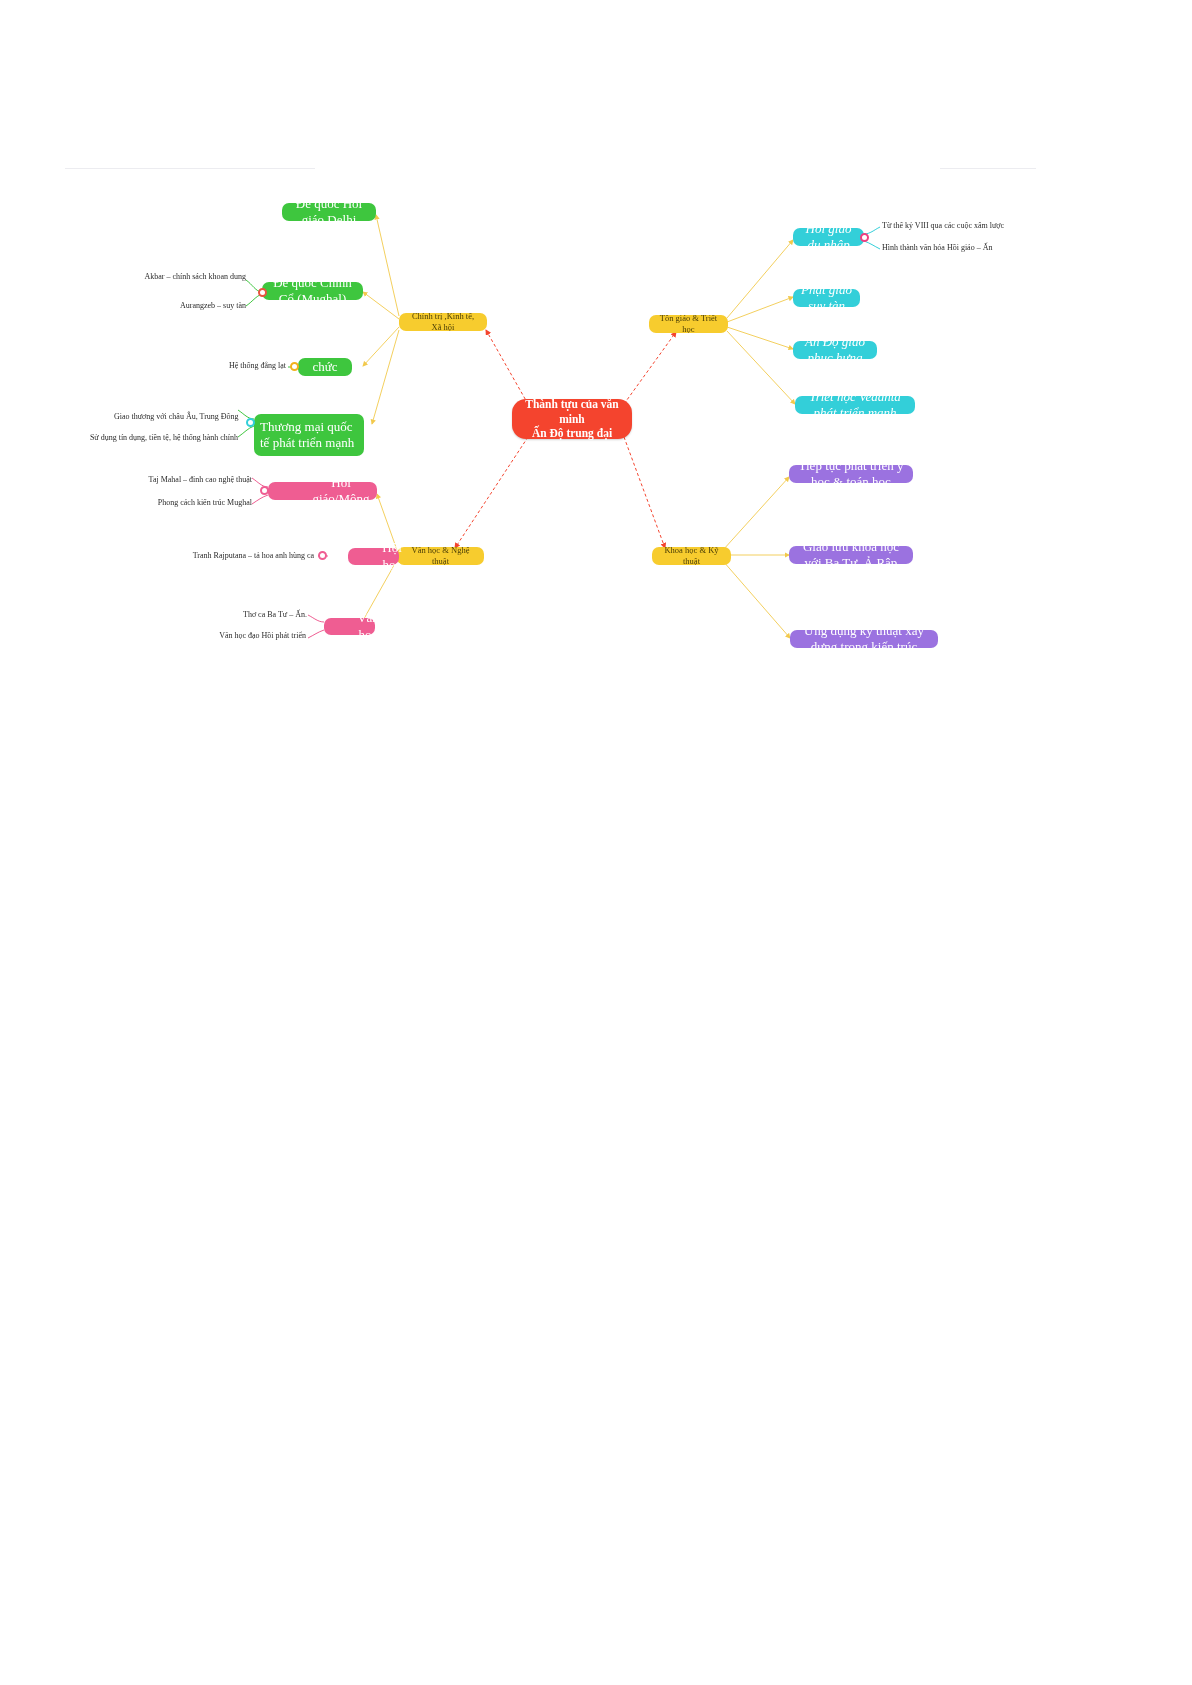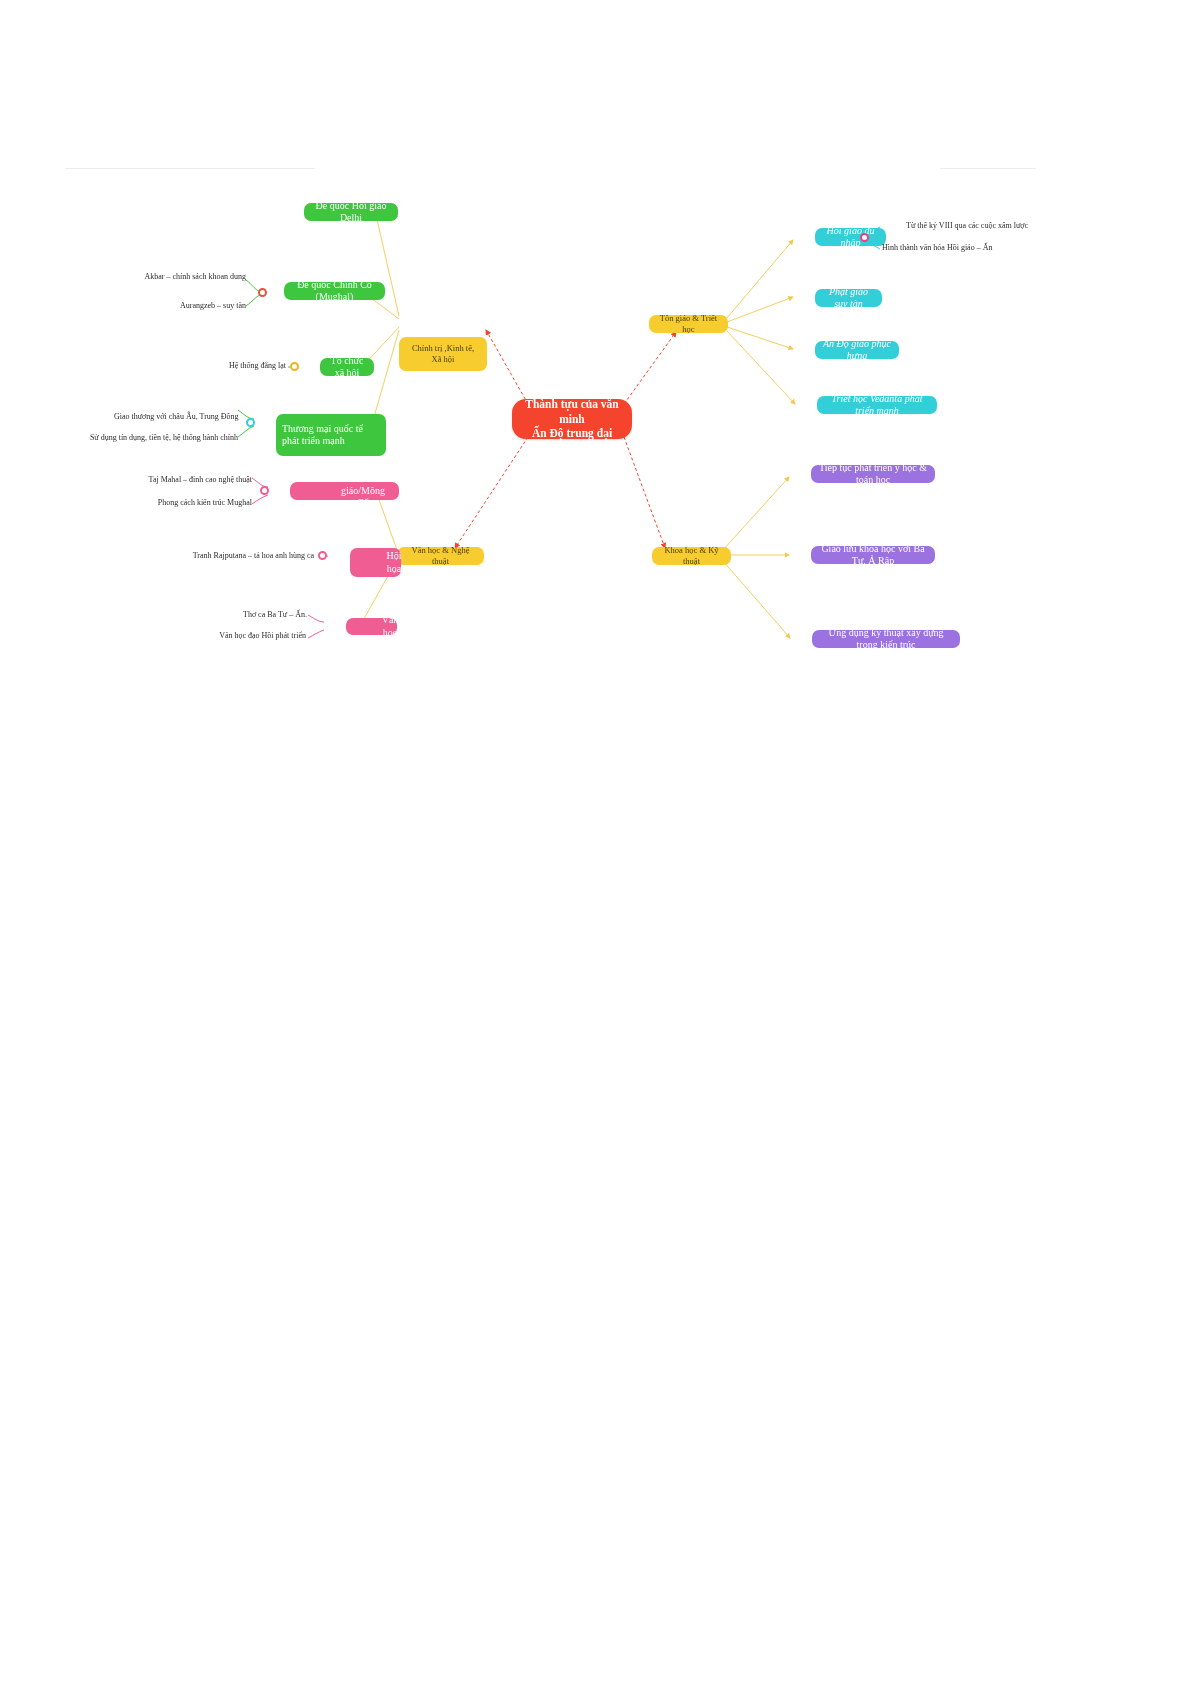--- a/index.html
+++ b/index.html
@@ -64,25 +64,24 @@
   .node.trunk {
     background: #f7cc2e;
     color: #4a3d06;
     font-size: 8.5px;
     padding: 4px 8px;
     border-radius: 7px;
   }
 
   
   .node.chip {
-    font-size: 10px;
+    font-size: 13px;
     color: #ffffff;
     padding: 4px 7px;
     border-radius: 7px;
-    margin-left: 22px;
   }
   .chip.green  { background: #3ec63e; }
   .chip.cyan   { background: #33cfd9; font-style: italic; }
   .chip.purple { background: #9b72e0; }
   .chip.pink   { background: #ef5d92; padding-left: 44px; }
 
   
   .leaf {
     position: absolute;
     font-size: 8px;
@@ -173,21 +172,21 @@
       <path d="M324,630 C318,632 314,635 308,638" stroke="#ef5d92"></path>
 
       <path d="M864,234 C870,234 874,230 880,227" stroke="#33cfd9"></path>
       <path d="M864,241 C870,243 874,246 880,249" stroke="#33cfd9"></path>
     </g>
   </svg>
 
   <div class="node root" style="left:512px; top:399px; width:120px; height:40px;">Thành tựu của văn minh
 Ấn Độ trung đại</div>
 
-  <div class="node trunk" style="left:399px; top:313px; width:88px; height:34px;margin-top:24px;">Chính trị ,Kinh tế, Xã hội</div>
+  <div class="node trunk" style="left:399px; top:313px; width:88px; height:18px;">Chính trị ,Kinh tế, Xã hội</div>
 
   <div class="node trunk" style="left:397px; top:547px; width:87px; height:18px;">Văn học &amp; Nghệ thuật</div>
 
   <div class="node trunk" style="left:649px; top:315px; width:79px; height:18px;">Tôn giáo &amp; Triết học</div>
 
   <div class="node trunk" style="left:652px; top:547px; width:79px; height:18px;text-align:center;">Khoa học &amp; Kỹ thuật</div>
 
   <div class="node chip green" style="left:282px; top:203px; width:94px; height:18px;">Đế quốc Hồi giáo Delhi</div>
 
   <div class="node chip green" style="left:262px; top:282px; width:101px; height:18px;">Đế quốc Chính Cổ (Mughal)</div>
@@ -213,37 +212,37 @@
   <div class="leaf r" style="left:85px; top:433px; width:153px;">Sử dụng tín dụng, tiền tệ, hệ thống hành chính</div>
 
   <div class="node chip pink" style="left:268px; top:482px; width:109px; height:18px;">Kiến trúc Hồi giáo/Mông Cổ</div>
 
   <div class="ring pink" style="left:260px; top:486px;"></div>
 
   <div class="leaf r" style="left:141px; top:475px; width:111px;">Taj Mahal – đỉnh cao nghệ thuật</div>
 
   <div class="leaf r" style="left:149px; top:498px; width:103px;">Phong cách kiến trúc Mughal</div>
 
-  <div class="node chip pink" style="left:328px; top:548px; width:41px; height:29px;">Hội họa</div>
+  <div class="node chip pink" style="left:348px; top:548px; width:41px; height:17px;">Hội họa</div>
 
   <div class="ring pink2" style="left:318px; top:551px;"></div>
 
   <div class="leaf r" style="left:186px; top:551px; width:128px;">Tranh Rajputana – tả hoa anh hùng ca</div>
 
   <div class="node chip pink" style="left:324px; top:618px; width:40px; height:17px;">Văn học</div>
 
   <div class="leaf r" style="left:243px; top:610px; width:63px;">Thơ ca Ba Tư – Ấn.</div>
 
   <div class="leaf r" style="left:219px; top:631px; width:87px;">Văn học đạo Hồi phát triển</div>
 
   <div class="node chip cyan" style="left:793px; top:228px; width:71px; height:18px;">Hồi giáo du nhập</div>
 
   <div class="ring cyan" style="left:860px; top:233px;"></div>
 
-  <div class="leaf l" style="left:882px; top:221px; width:130px;margin-left:24px;">Từ thế kỷ VIII qua các cuộc xâm lược</div>
+  <div class="leaf l" style="left:882px; top:221px; width:130px;">Từ thế kỷ VIII qua các cuộc xâm lược</div>
 
   <div class="leaf l" style="left:882px; top:243px; width:120px;">Hình thành văn hóa Hồi giáo – Ấn</div>
 
   <div class="node chip cyan" style="left:793px; top:289px; width:67px; height:18px;">Phật giáo suy tàn</div>
 
   <div class="node chip cyan" style="left:793px; top:341px; width:84px; height:18px;">Ấn Độ giáo phục hưng</div>
 
   <div class="node chip cyan" style="left:795px; top:396px; width:120px; height:18px;">Triết học Vedanta phát triển mạnh</div>
 
   <div class="node chip purple" style="left:789px; top:465px; width:124px; height:18px;">Tiếp tục phát triển y học &amp; toán học</div>

